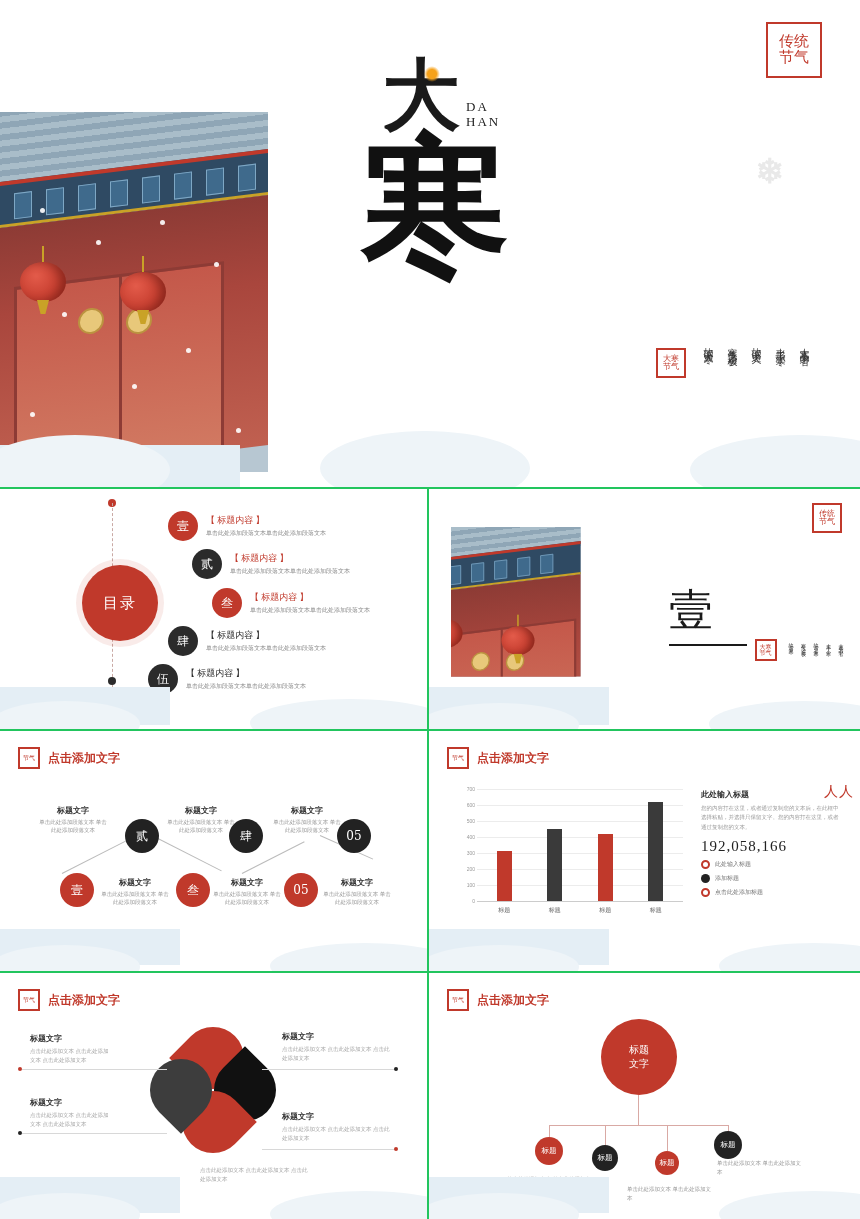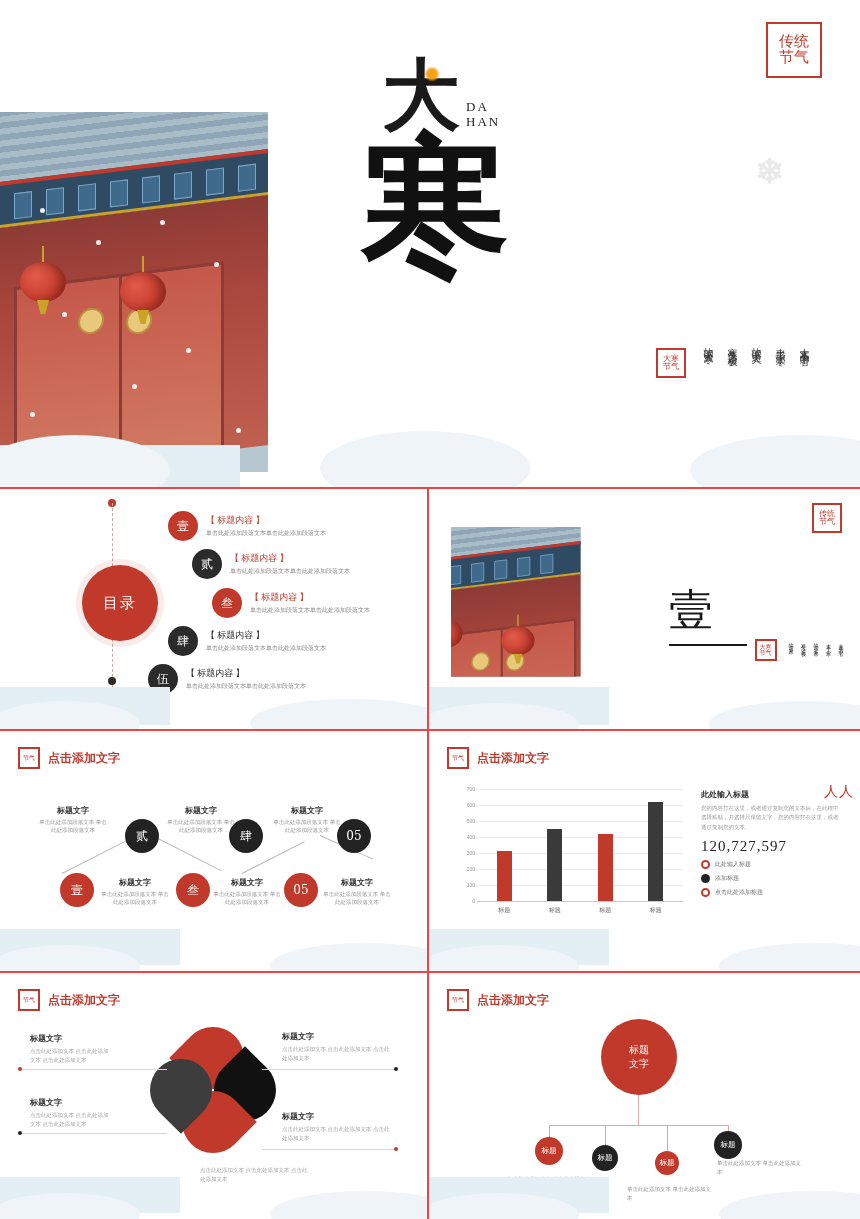--- a/index.html
+++ b/index.html
@@ -2,21 +2,21 @@
 <html><head>
 <meta charset="utf-8">
 <style>
   * { box-sizing: border-box; margin: 0; padding: 0; }
   body {
     width: 860px; height: 1219px;
     background: #ffffff;
     font-family: "Liberation Sans", sans-serif;
     overflow: hidden;
   }
-  .deck { width: 860px; height: 1219px; position: relative; background: #ef4444; }
+  .deck { width: 860px; height: 1219px; position: relative; background: #22c55e; }
 
   
   .slide { position: absolute; background: #fff; overflow: hidden; }
 
   
   #slide-cover { left: 0; top: 0; width: 860px; height: 487px; }
 
   
   #slide-toc      { left: 0;   top: 489px; width: 427px; height: 240px; }
   #slide-section  { left: 429px;top: 489px; width: 431px; height: 240px; }
@@ -508,21 +508,21 @@
         <div>标题</div>
         <div>标题</div>
         <div>标题</div>
         <div>标题</div>
       </div>
     </div>
 
     <div class="chart-right">
       <div class="h">此处输入标题</div>
       <div class="p">您的内容打在这里，或者通过复制您的文本后，在此框中选择粘贴，并选择只保留文字。您的内容打在这里，或者通过复制您的文本。</div>
-      <div class="bignum">120,727,597</div>
+      <div class="bignum">192,058,166</div>
 
       <div class="legend-row">
         <span class="legend-dot ring"></span>
         <span class="legend-txt">此处输入标题</span>
       </div>
       <div class="legend-row">
         <span class="legend-dot solid"></span>
         <span class="legend-txt">添加标题</span>
       </div>
       <div class="legend-row">

